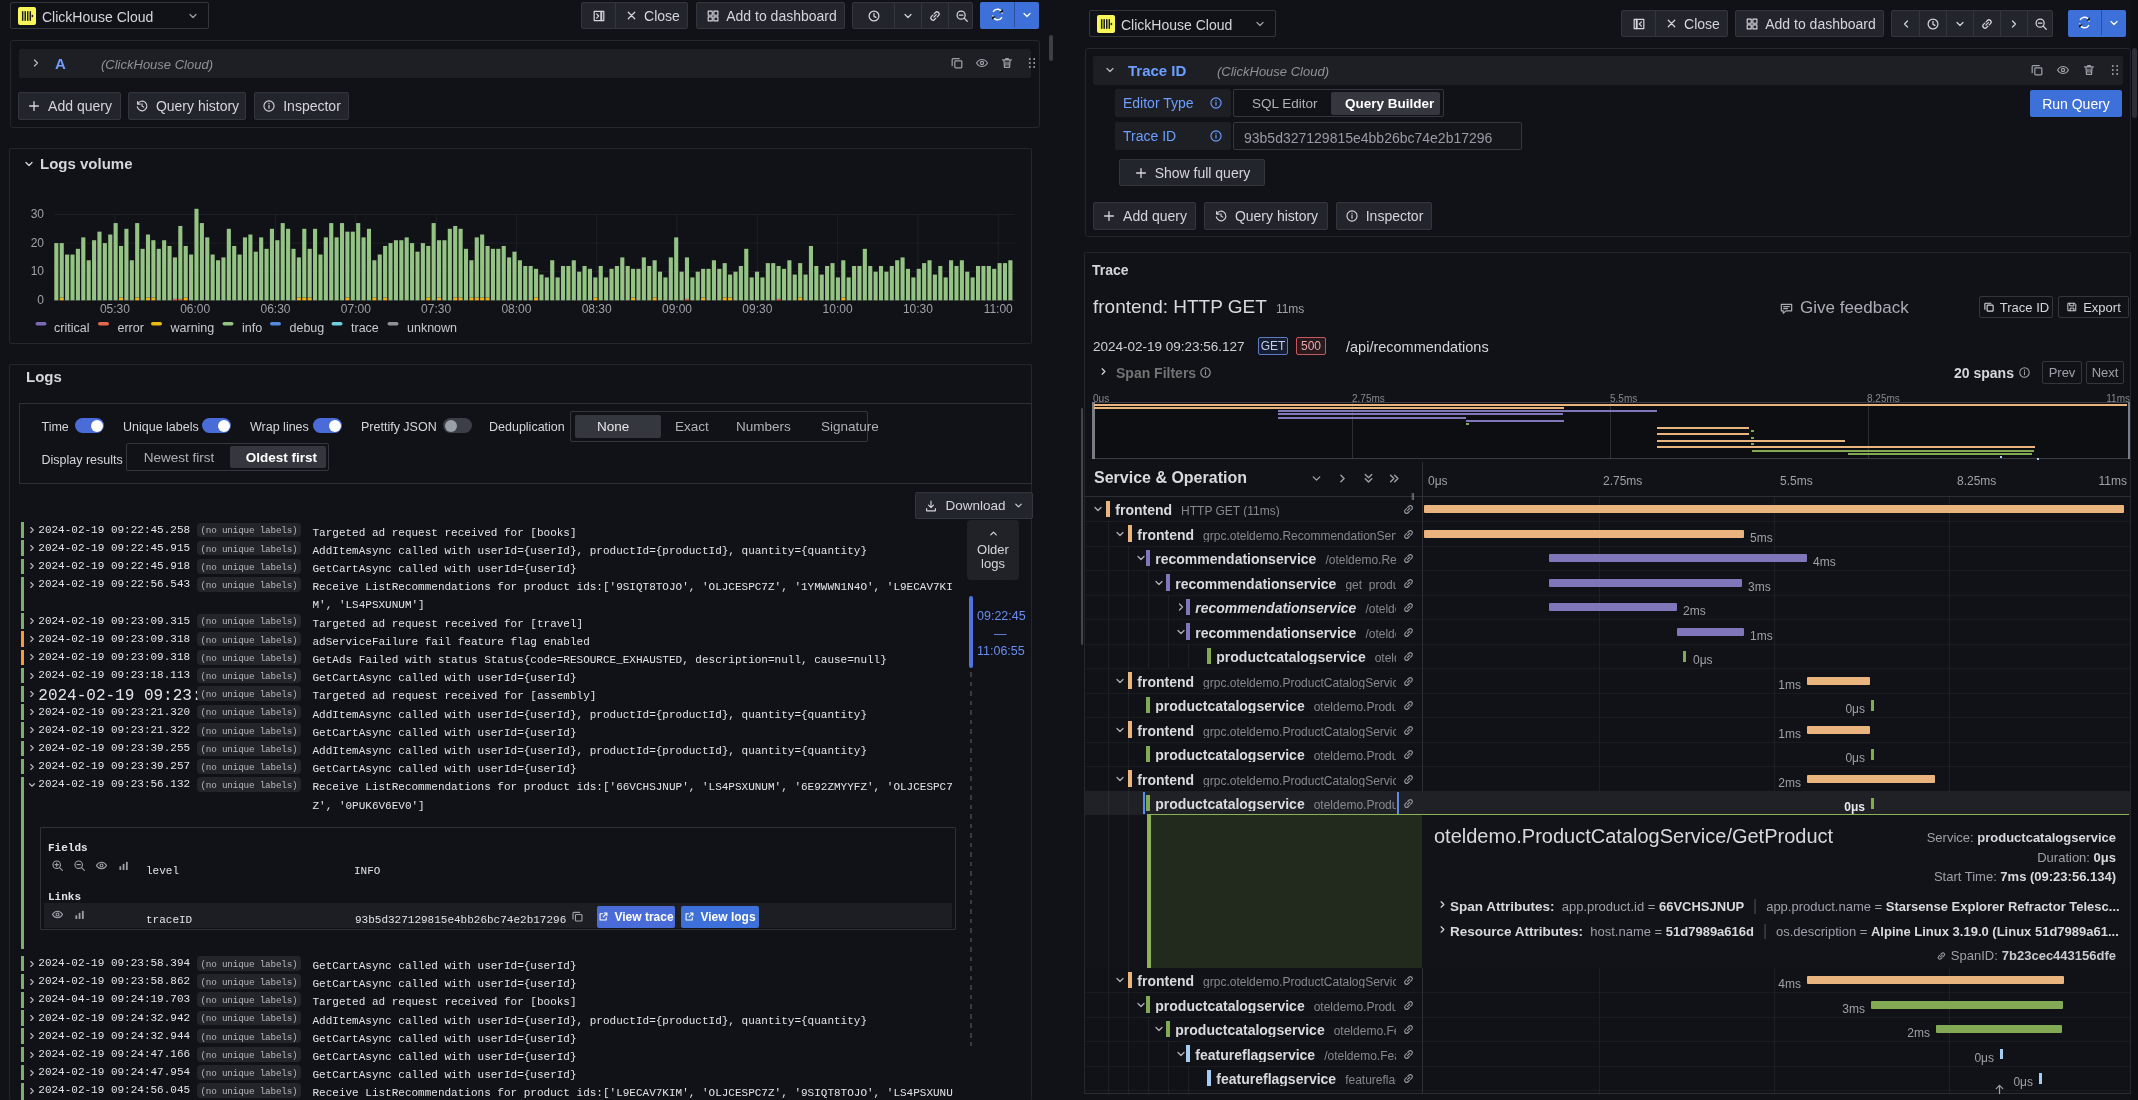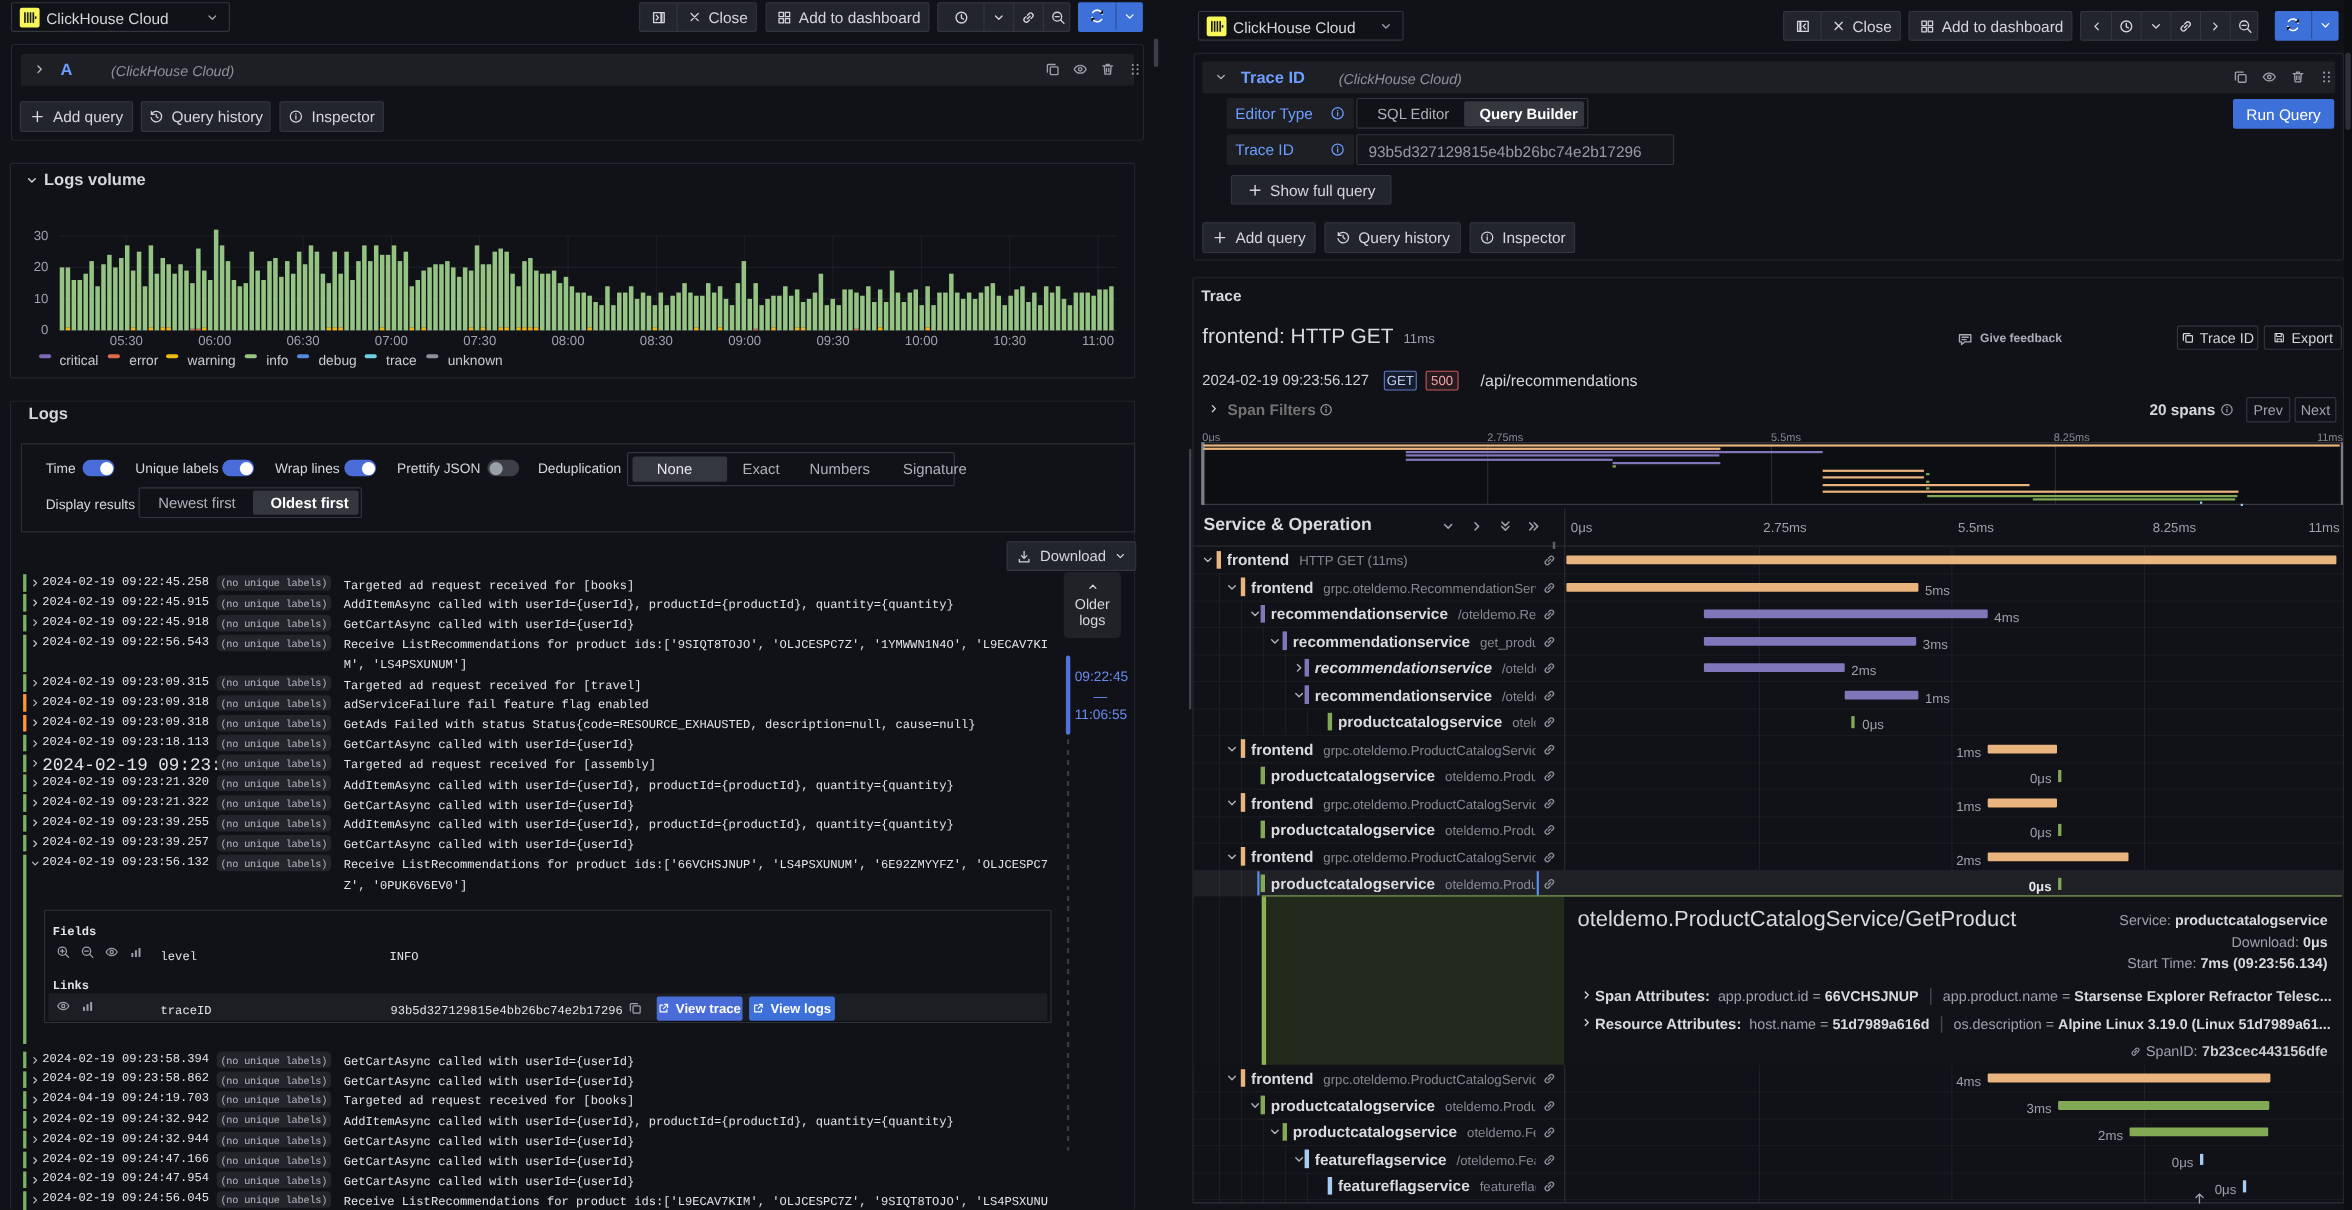--- a/index.html
+++ b/index.html
@@ -989,21 +989,21 @@
     </div>
   </div>
 <div style="position:absolute;left:1084px;top:252px;width:1047px;height:842px;border:1px solid #24262d;border-radius:2px;"></div>
 <div style="position:absolute;left:1092px;top:261px;width:200px;height:16px;"><span style="font-size:14px;font-weight:700;color:#d5d6db">Trace</span></div>
 <div style="position:absolute;left:1093px;top:296px;width:400px;height:22px;"><span style="font-size:19px;font-weight:500;color:#d9dadd">frontend: HTTP GET</span><span style="font-size:12px;color:#9da1a8;margin-left:9px">11ms</span></div>
 <div style="position:absolute;left:1779px;top:300px;width:200px;height:16px;display:flex;gap:6px;align-items:center;color:#a9adb4">
     <svg width="15" height="15" viewBox="0 0 16 16" fill="none" stroke="#a9adb4" stroke-width="1.3" stroke-linecap="round" stroke-linejoin="round" style="display:block">
       <path d="M2.5 3.5h11v7h-6l-3 2.5v-2.5h-2z"></path>
       <path d="M5 6h6M5 8.2h4"></path>
     </svg>
-    <span style="font-size:11px;font-weight:700">Give feedback</span>
+    <span style="font-size:17px;font-weight:400">Give feedback</span>
   </div>
 <div style="position:absolute;left:1979px;top:296px;width:74px;height:22px;border:1px solid #34363e;border-radius:2px;display:flex;align-items:center;justify-content:center;gap:5px;">
     <svg width="12" height="12" viewBox="0 0 16 16" fill="none" stroke="#d5d6db" stroke-width="1.5" stroke-linecap="round" stroke-linejoin="round" style="display:block">
       <rect x="5.5" y="5.5" width="8" height="8" rx="1"></rect>
       <path d="M10.5 3h-7a1 1 0 00-1 1v7"></path>
     </svg>
     <span style="font-size:13px;font-weight:500;color:#d5d6db">Trace ID</span>
   </div>
 <div style="position:absolute;left:2058px;top:296px;width:71px;height:22px;border:1px solid #34363e;border-radius:2px;display:flex;align-items:center;justify-content:center;gap:5px;">
     <svg width="12" height="12" viewBox="0 0 16 16" fill="none" stroke="#d5d6db" stroke-width="1.3" stroke-linecap="round" stroke-linejoin="round" style="display:block">
@@ -1286,21 +1286,21 @@
 <div style="position:absolute;left:1188.2px;top:643.5px;width:1px;height:24.5px;background:rgba(255,255,255,0.055);"></div>
 <div style="position:absolute;left:1188.2px;top:1065.5px;width:1px;height:28px;background:rgba(255,255,255,0.055);"></div>
 <div style="position:absolute;left:1085px;top:815px;width:1045px;height:152.5px;background:#121318;"></div>
 <div style="position:absolute;left:1151px;top:815px;width:271px;height:152.5px;background:#222a1e;"></div>
 <div style="position:absolute;left:1147px;top:815px;width:4px;height:152.5px;background:#8bb356;"></div>
 <div style="position:absolute;left:1147px;top:813.7px;width:982px;height:1.6px;background:#8bb356;"></div>
 <div style="position:absolute;left:1108.3px;top:815px;width:1px;height:152.5px;background:rgba(255,255,255,0.05);"></div>
 <div style="position:absolute;left:1128.3px;top:815px;width:1px;height:152.5px;background:rgba(255,255,255,0.05);"></div>
 <div style="position:absolute;left:1434px;top:825px;width:480px;height:24px;"><span style="font-size:20px;font-weight:500;color:#d8d9dd">oteldemo.ProductCatalogService/GetProduct</span></div>
 <div style="position:absolute;left:1800px;top:828px;width:316px;height:14px;text-align:right"><span style="font-size:13px;color:#9da1a8">Service: </span><span style="font-size:13px;font-weight:700;color:#d8d9dd">productcatalogservice</span></div>
-<div style="position:absolute;left:1800px;top:847.5px;width:316px;height:14px;text-align:right"><span style="font-size:13px;color:#9da1a8">Download: </span><span style="font-size:13px;font-weight:700;color:#d8d9dd">0μs</span></div>
+<div style="position:absolute;left:1800px;top:847.5px;width:316px;height:14px;text-align:right"><span style="font-size:13px;color:#9da1a8">Duration: </span><span style="font-size:13px;font-weight:700;color:#d8d9dd">0μs</span></div>
 <div style="position:absolute;left:1800px;top:867px;width:316px;height:14px;text-align:right"><span style="font-size:13px;color:#9da1a8">Start Time: </span><span style="font-size:13px;font-weight:700;color:#d8d9dd">7ms (09:23:56.134)</span></div>
 <div style="position:absolute;left:1437px;top:899px;width:11px;height:11px;color:#d8d9dd">
     <svg width="11" height="11" viewBox="0 0 16 16" fill="none" stroke="#d8d9dd" stroke-width="1.7" stroke-linecap="round" stroke-linejoin="round" style="display:block">
       <path d="M6 4l4 4-4 4"></path>
     </svg>
   </div>
 <div style="position:absolute;left:1450px;top:897px;width:680px;height:15px;"><span style="font-size:13.5px;font-weight:700;color:#d8d9dd">Span Attributes:</span><span style="font-size:13px;color:#9da1a8">&nbsp;&nbsp;app.product.id</span><span style="font-size:13px;color:#9da1a8"> = </span><span style="font-size:13px;font-weight:700;color:#d8d9dd">66VCHSJNUP</span><span style="color:#44474e">&nbsp;&nbsp;|&nbsp;&nbsp;</span><span style="font-size:13px;color:#9da1a8">app.product.name</span><span style="font-size:13px;color:#9da1a8"> = </span><span style="font-size:13px;font-weight:700;color:#d8d9dd">Starsense Explorer Refractor Telesc...</span></div>
 <div style="position:absolute;left:1437px;top:924px;width:11px;height:11px;color:#d8d9dd">
     <svg width="11" height="11" viewBox="0 0 16 16" fill="none" stroke="#d8d9dd" stroke-width="1.7" stroke-linecap="round" stroke-linejoin="round" style="display:block">
       <path d="M6 4l4 4-4 4"></path>

